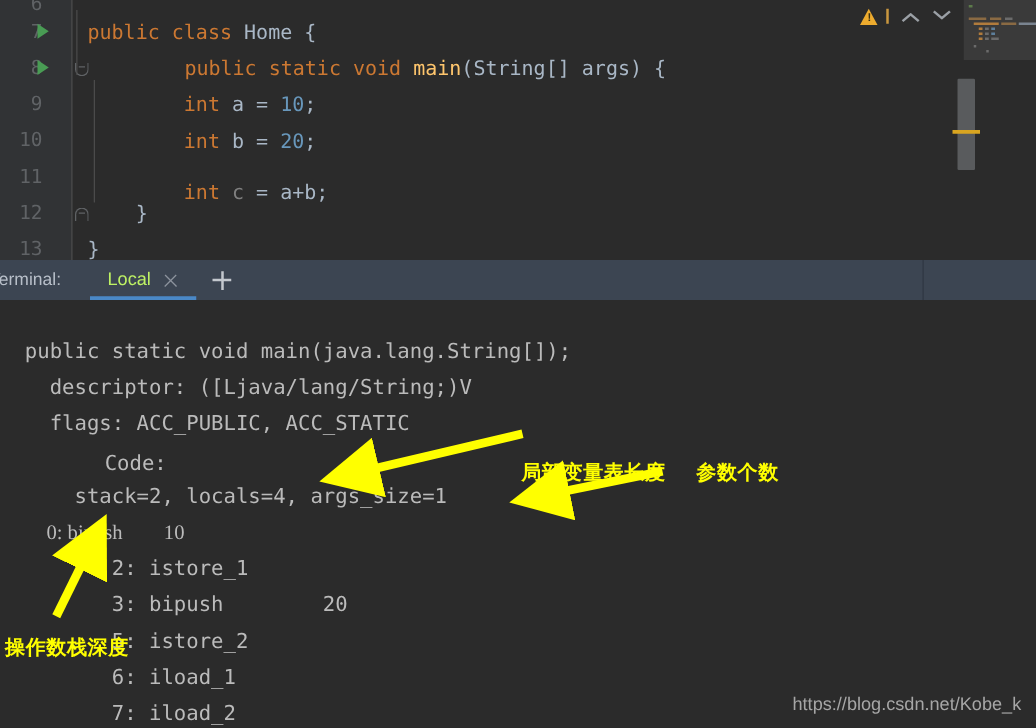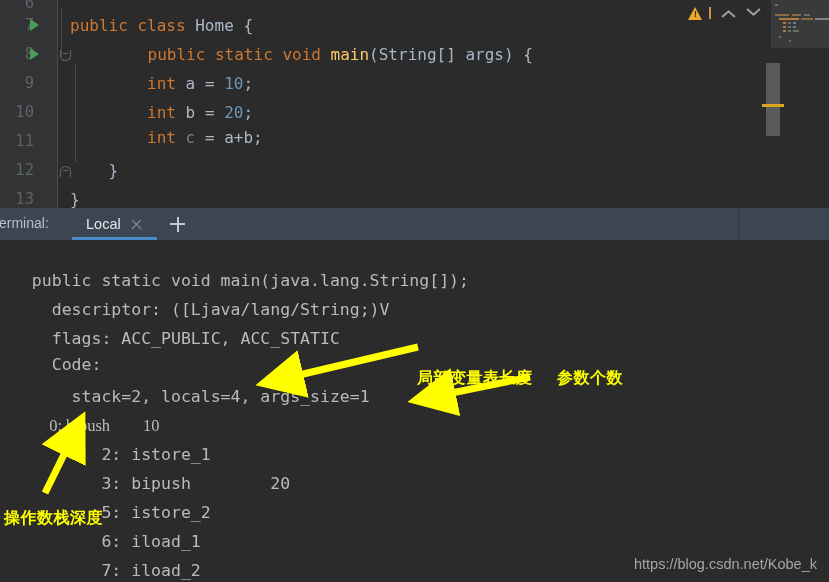--- a/index.html
+++ b/index.html
@@ -116,21 +116,21 @@
   #tabbar .sep{ position:absolute; top:0; width:1px; height:32px; background:#2f3743; }
   #term-label{
     position:absolute; left:-8px; top:7px;
     font-family:"Liberation Sans",sans-serif; font-size:14px; color:#b8bfc9;
   }
   #tab-local{
     position:absolute; left:72px; top:0; height:32px;
     display:flex; align-items:center; padding:0 12px 0 14px; cursor:pointer;
   }
   #tab-local-label{
-    font-family:"Liberation Sans",sans-serif; font-size:14.5px; color:#e5e5e5;text-align:right;
+    font-family:"Liberation Sans",sans-serif; font-size:14.5px; color:#bef264;text-align:right;
   }
   #tab-close{
     margin-left:9px; width:13px; height:13px; position:relative; cursor:pointer;
   }
   #tab-close::before,#tab-close::after{
     content:""; position:absolute; left:0; top:6px; width:13px; height:1.4px; background:#8d949e;
   }
   #tab-close::before{ transform:rotate(45deg); }
   #tab-close::after { transform:rotate(-45deg); }
   #tab-underline{
@@ -147,21 +147,20 @@
 
   
   #terminal{
     position:absolute; left:0; top:240px; width:829px; height:342px;
     background:#2b2b2b; overflow:hidden;
   }
   .tl{
     position:absolute; left:0; white-space:pre;
     font-size:16.5px; line-height:21px; color:#bbbbbb;
     font-family:"DejaVu Sans Mono","Liberation Mono",monospace;
-    margin-left:12px;
   }
 
   
   .anno{
     position:absolute; white-space:nowrap;
     font-family:"Liberation Sans","DejaVu Sans",sans-serif;
     font-size:16px; font-weight:bold; color:#ffff00;
     letter-spacing:0.5px;
   }
   svg.arrows{ position:absolute; left:0; top:0; width:829px; height:342px; overflow:visible; pointer-events:none; }
@@ -197,21 +196,21 @@
   <div class="foldmark" style="top:164px;">
     <div class="foldbox up"></div>
   </div>
   <div class="foldline" style="top:64px; height:98px;"></div>
   <div class="foldline" style="left:61px; top:8px; height:52px;"></div>
 
   <div class="cl" style="left:70px; top:16px;"><span class="kw">public class</span> <span class="cls">Home</span> {</div>
   <div class="cl" style="left:70px; top:45px;margin-left:39px;">    <span class="kw">public static void</span> <span style="color:#ffc66d;">main</span>(<span class="cls">String</span>[] <span class="var">args</span>) {</div>
   <div class="cl" style="left:70px; top:74px;text-align:right;">        <span class="kw">int</span> <span class="var">a</span> = <span class="num">10</span>;</div>
   <div class="cl" style="left:70px; top:103px;">        <span class="kw">int</span> <span class="var">b</span> = <span class="num">20</span>;</div>
-  <div class="cl" style="left:70px; top:128px;">        <span class="kw">int</span> <span class="dim">c</span> = <span class="var">a</span>+<span class="var">b</span>;</div>
+  <div class="cl" style="left:70px; top:144px;">        <span class="kw">int</span> <span class="dim">c</span> = <span class="var">a</span>+<span class="var">b</span>;</div>
   <div class="cl" style="left:70px; top:161px;">    }</div>
   <div class="cl" style="left:70px; top:190px;">}</div>
 
   <div id="inspect-widget">
     <div class="warn-tri"></div>
     <div class="vbar"></div>
     <div class="chev up"></div>
     <div class="chev dn"></div>
   </div>
 
@@ -251,21 +250,21 @@
   <div id="tab-add"></div>
 
   <div class="sep" style="left:738px;"></div>
 </div>
 
 <div id="terminal">
 
   <div class="tl" style="top:30px;">  public static void main(java.lang.String[]);</div>
   <div class="tl" style="top:88px;">    flags: ACC_PUBLIC, ACC_STATIC</div>
   <div class="tl" style="top:59px;">    descriptor: ([Ljava/lang/String;)V</div>
-  <div class="tl" style="top:114px;">    Code:</div>
+  <div class="tl" style="top:120px;padding-left:44px;">    Code:</div>
   <div class="tl" style="top:146px;">      stack=2, locals=4, args_size=1</div>
   <div class="tl" style="top:175px;font-family:Liberation Serif, serif;">         0: bipush        10</div>
   <div class="tl" style="top:204px;">         2: istore_1</div>
   <div class="tl" style="top:233px;">         3: bipush        20</div>
   <div class="tl" style="top:262px;">         5: istore_2</div>
   <div class="tl" style="top:291px;">         6: iload_1</div>
   <div class="tl" style="top:320px;">         7: iload_2</div>
 
   <svg class="arrows" viewBox="0 0 829 342">
     <defs>

